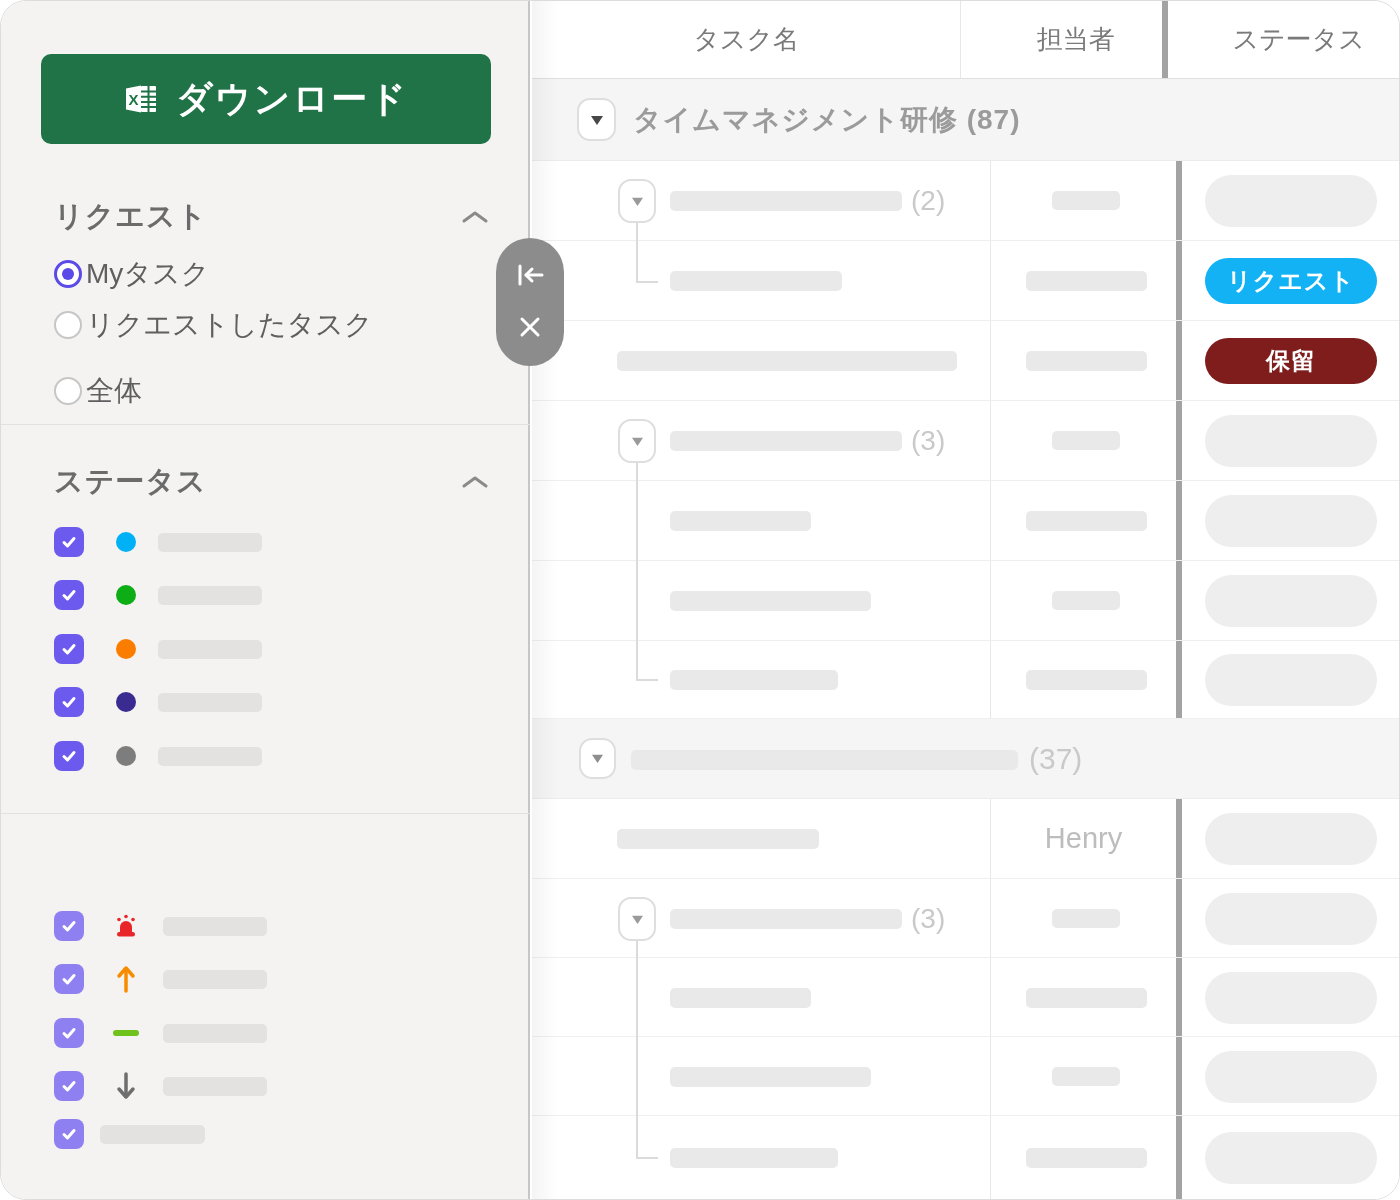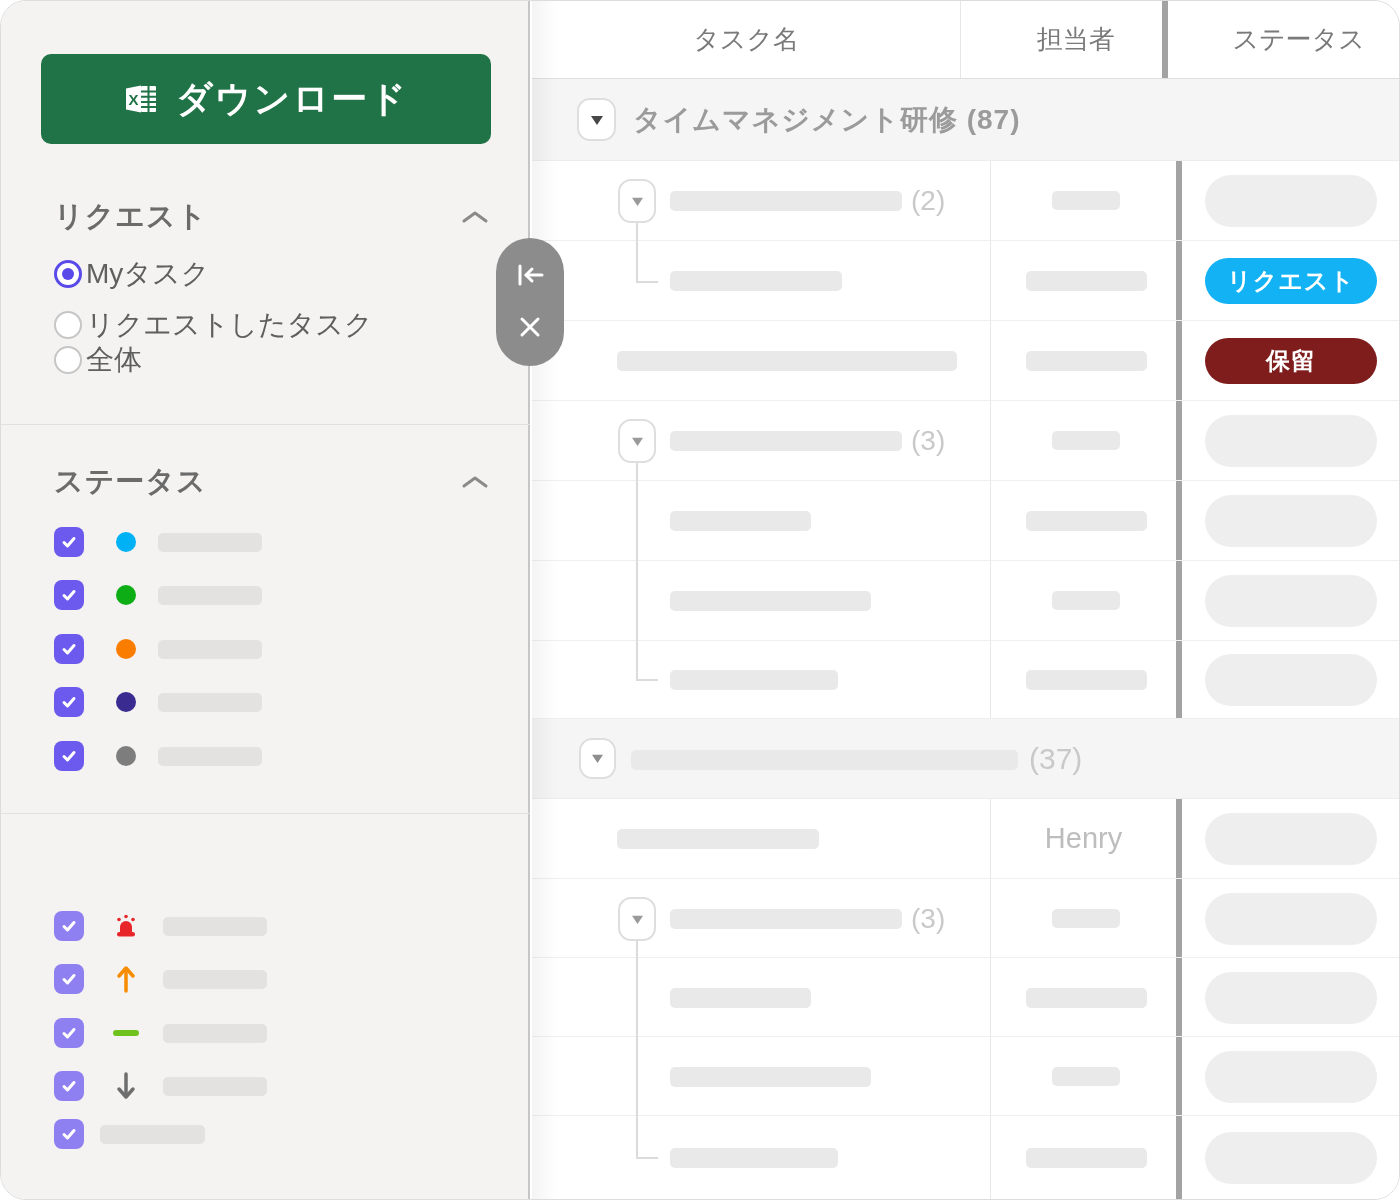--- a/index.html
+++ b/index.html
@@ -136,21 +136,21 @@
     </div>
 
     <div class="radio-row" style="top:255px;">
       <span class="radio sel"></span>
       <span class="radio-label">Myタスク</span>
     </div>
     <div class="radio-row" style="top:306px;">
       <span class="radio"></span>
       <span class="radio-label">リクエストしたタスク</span>
     </div>
-    <div class="radio-row" style="top:341px;text-align:center;">
+    <div class="radio-row" style="top:372px;text-align:center;">
       <span class="radio"></span>
       <span class="radio-label">全体</span>
     </div>
 
     <div class="divider" style="top:423px;"></div>
 
     <div class="sec-head" style="top:461px;">
       <span class="sec-title">ステータス</span>
       <svg class="chevron" width="30" height="16" viewBox="0 0 30 16">
         <polyline points="4,12 15,4 26,12" fill="none" stroke="#8A8A8A" stroke-width="3" stroke-linecap="round" stroke-linejoin="round"></polyline>

